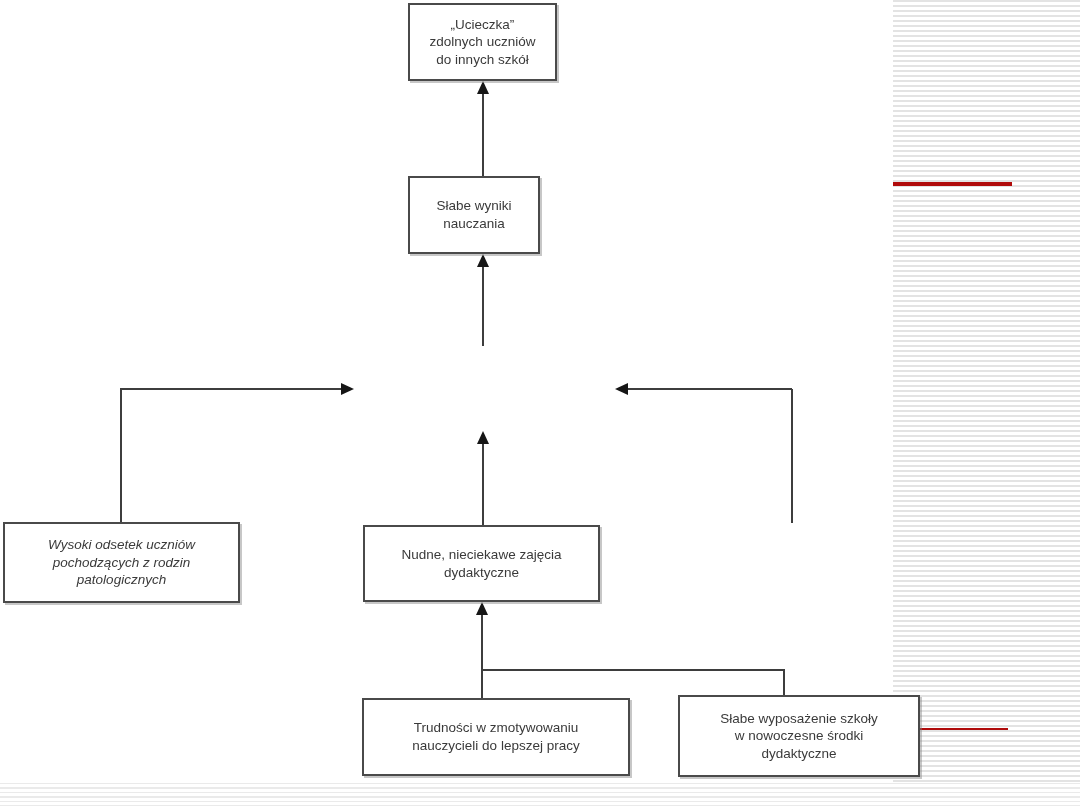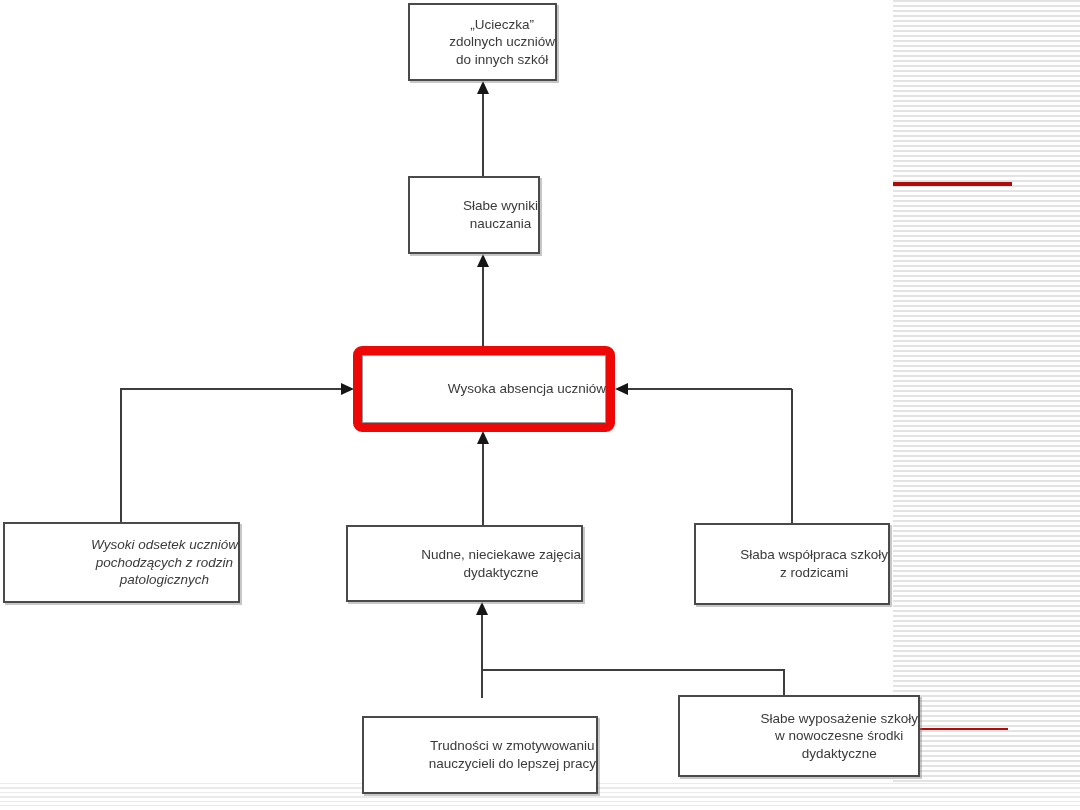--- a/index.html
+++ b/index.html
@@ -24,39 +24,39 @@
   .red-rule { position: absolute; background: var(--rule-red, #b00b0b); }
   #red-rule-top    { left: 893px; top: 182px; width: 119px; height: 4px; }
   #red-rule-bottom { left: 893px; top: 728px; width: 115px; height: 2px; }
 
   
   .node {
     position: absolute; box-sizing: border-box;
     background: #ffffff;
     border: 2px solid var(--box-border, #4a4a4a);
     box-shadow: 2px 2px 0 rgba(130,130,130,0.45);
-    display: flex; align-items: center; justify-content: flex-end;
+    display: flex; align-items: center; justify-content: center;
     text-align: center;
     font-size: 13.5px; line-height: 1.3;
     color: var(--text-color, #3a3a3a);
   }
   .node .label { white-space: pre-line; }
 
   #node-escape       { left: 408px; top: 3px;   width: 149px; height: 78px; }
   #node-weak-results { left: 408px; top: 176px; width: 132px; height: 78px; }
   #node-absence {
     left: 353px; top: 346px; width: 262px; height: 86px;
     border: 9px solid var(--accent, #ee0707);
     border-radius: 9px;
     box-shadow: inset 0 0 0 1px rgba(70,70,70,0.55);
   }
   #node-pathological { left: 3px;   top: 522px; width: 237px; height: 81px; font-style: italic; }
-  #node-boring       { left: 346px; top: 525px; width: 237px; height: 77px; }
+  #node-boring       { left: 363px; top: 525px; width: 237px; height: 77px; }
   #node-cooperation  { left: 694px; top: 523px; width: 196px; height: 82px; }
-  #node-motivation   { left: 362px; top: 716px; width: 236px; height: 78px; }
+  #node-motivation   { left: 362px; top: 698px; width: 268px; height: 78px; }
   #node-equipment    { left: 678px; top: 695px; width: 242px; height: 82px; }
 
   
   .ln { position: absolute; background: var(--line-color, #3d3d3d); }
   #ln-escape-v   { left: 482px; top: 93px;  width: 2px;   height: 83px; }
   #ln-weak-v     { left: 482px; top: 266px; width: 2px;   height: 80px; }
   #ln-boring-v   { left: 482px; top: 443px; width: 2px;   height: 82px; }
   #ln-left-v     { left: 120px; top: 389px; width: 2px;   height: 133px; }
   #ln-left-h     { left: 120px; top: 388px; width: 222px; height: 2px; }
   #ln-right-v    { left: 791px; top: 389px; width: 2px;   height: 134px; }
@@ -109,39 +109,32 @@
     <span class="label">„Ucieczka”
 zdolnych uczniów
 do innych szkół</span>
   </div>
 
   <div class="node" id="node-weak-results">
     <span class="label">Słabe wyniki
 nauczania</span>
   </div>
 
-  <div class="node" id="node-absence">
-    <span class="label">Wysoka absencja uczniów</span>
-  </div>
 
   <div class="node" id="node-pathological">
     <span class="label">Wysoki odsetek uczniów
 pochodzących z rodzin
 patologicznych</span>
   </div>
 
   <div class="node" id="node-boring">
     <span class="label">Nudne, nieciekawe zajęcia
 dydaktyczne</span>
   </div>
 
-  <div class="node" id="node-cooperation">
-    <span class="label">Słaba współpraca szkoły
-z rodzicami</span>
-  </div>
 
   <div class="node" id="node-motivation">
     <span class="label">Trudności w zmotywowaniu
 nauczycieli do lepszej pracy</span>
   </div>
 
   <div class="node" id="node-equipment">
     <span class="label">Słabe wyposażenie szkoły
 w nowoczesne środki
 dydaktyczne</span>

